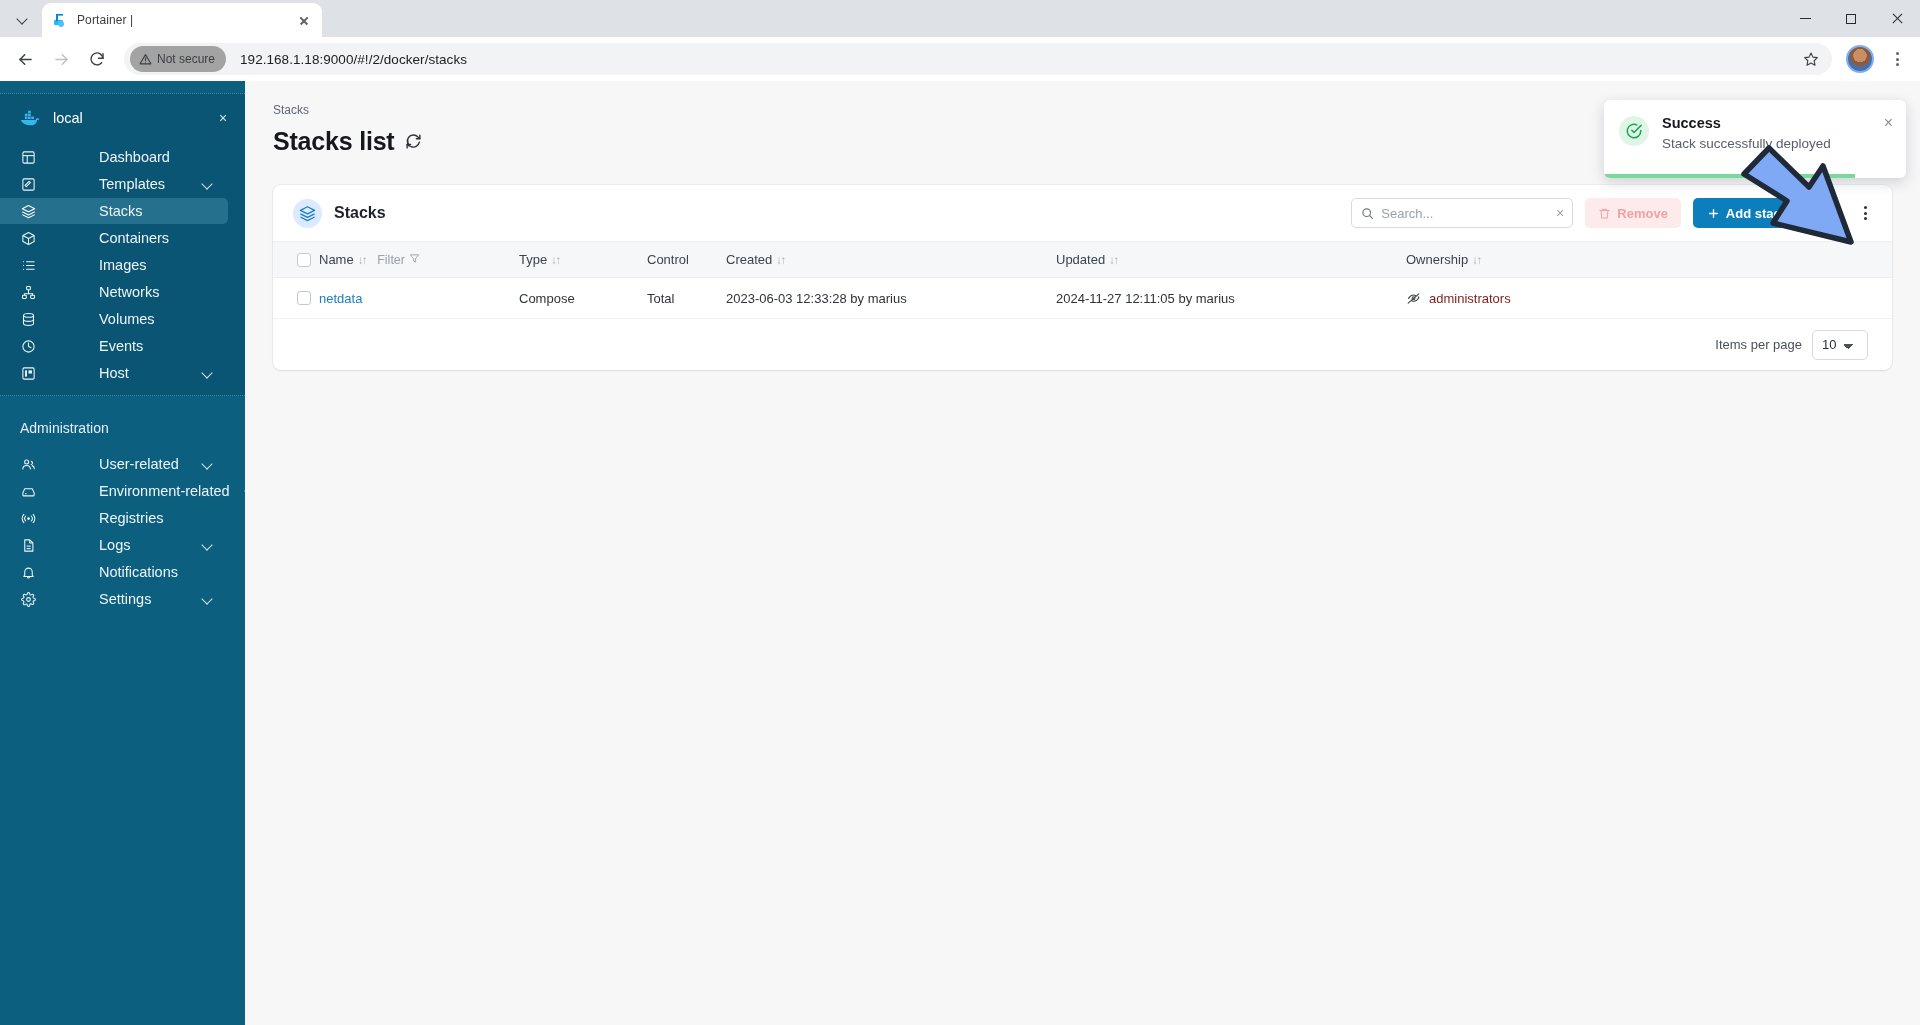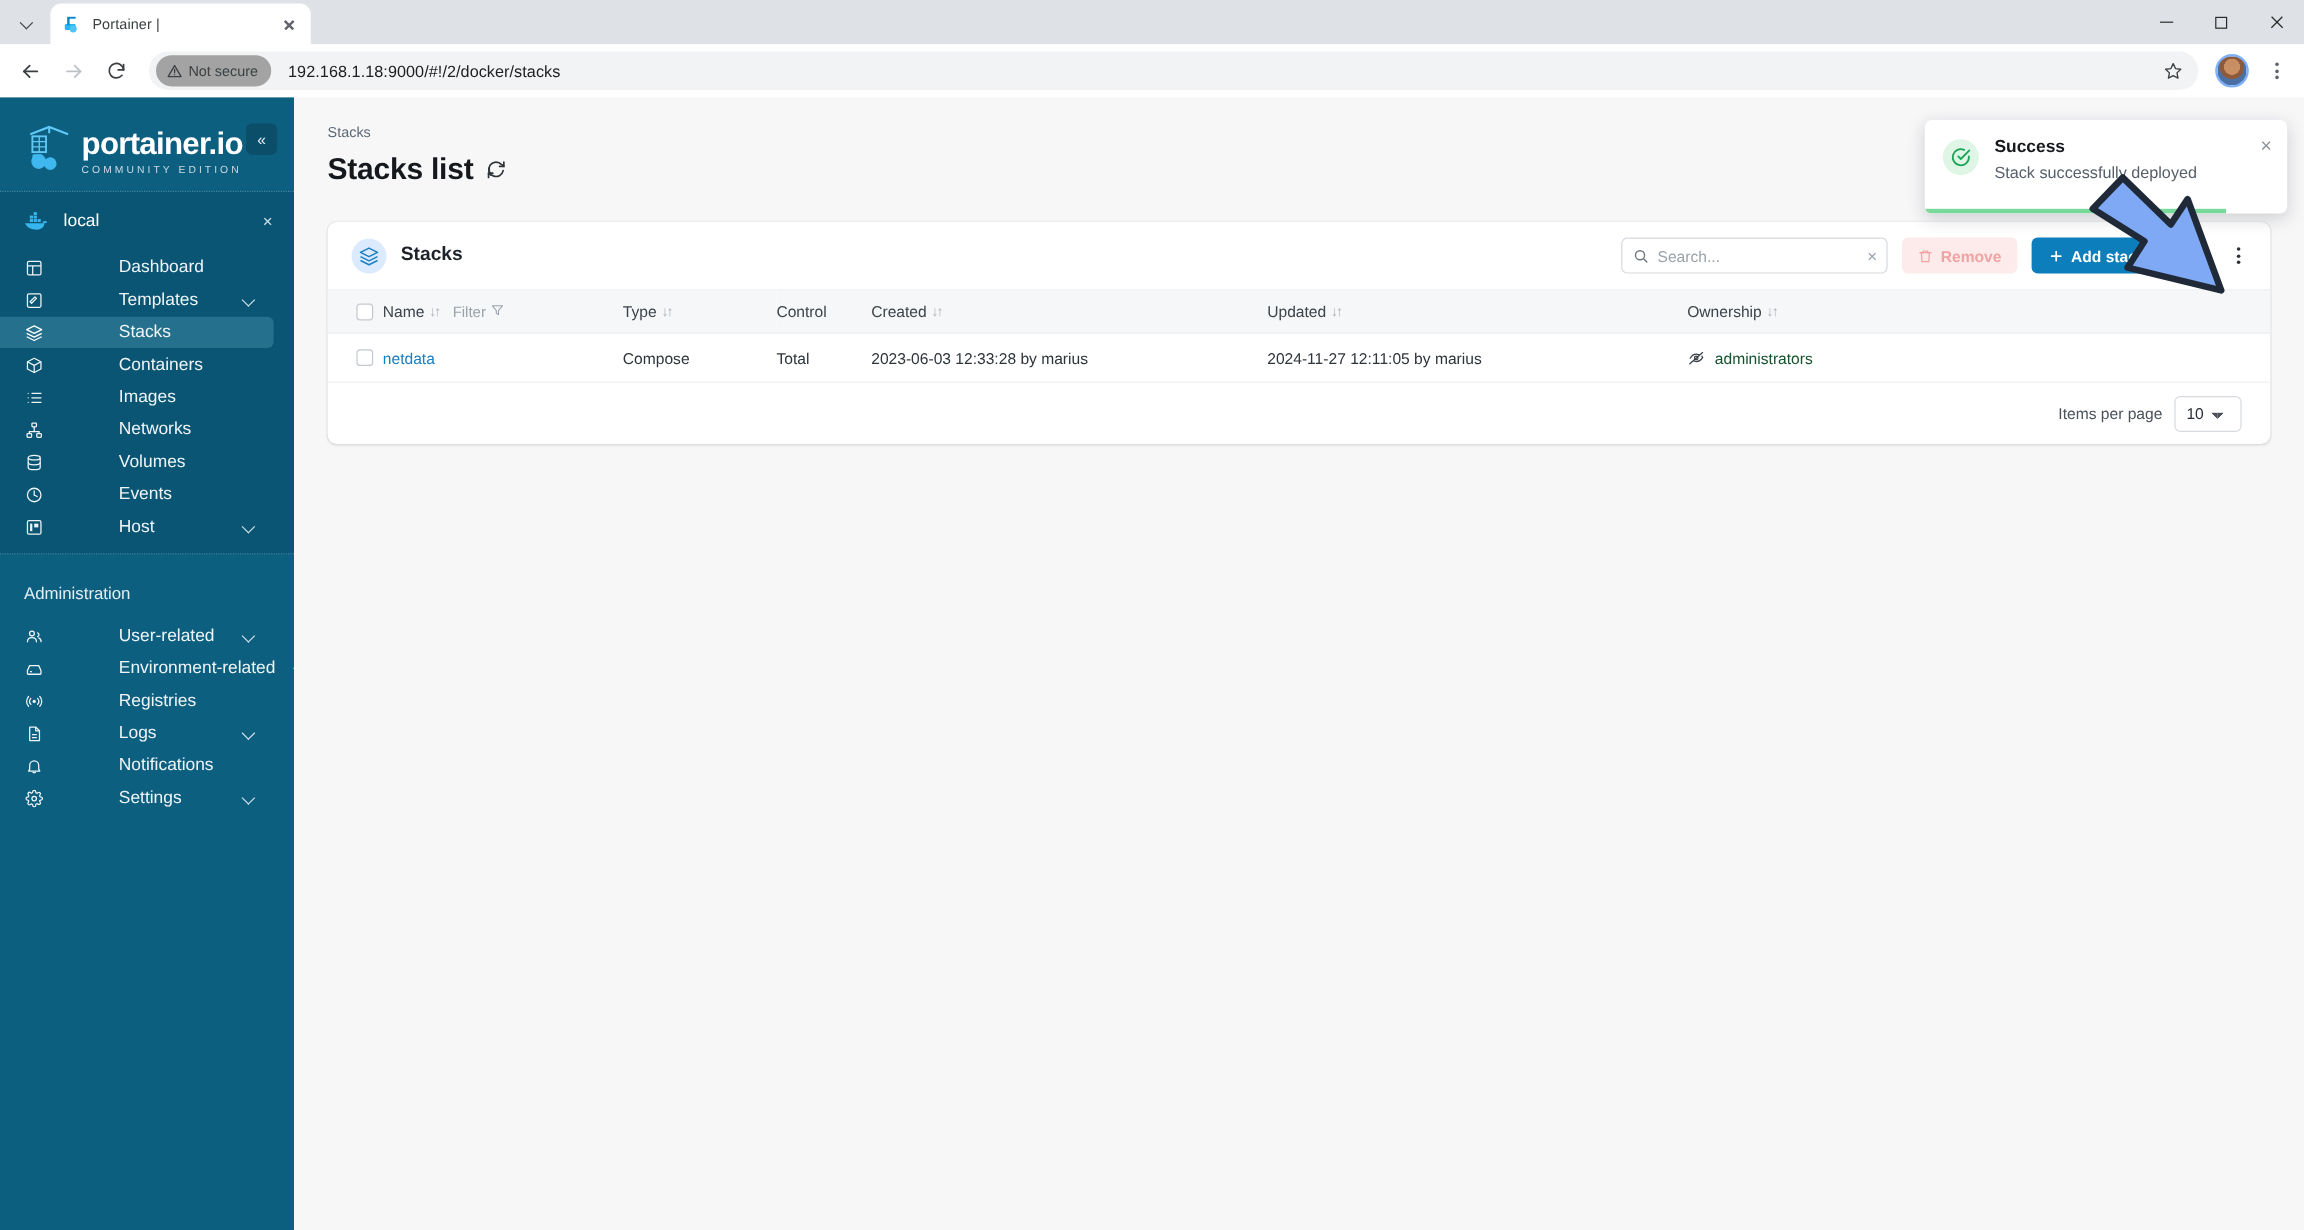--- a/index.html
+++ b/index.html
@@ -21,21 +21,21 @@
     display: flex; align-items: center; justify-content: center;
     border-radius: 6px;
   }
   .chev-down { width: 10px; height: 10px; position: relative; }
   .chev-down::after {
     content: ""; position: absolute; left: 0; top: 1px;
     width: 7px; height: 7px; border-right: 1.6px solid #3c4043; border-bottom: 1.6px solid #3c4043;
     transform: rotate(45deg);
   }
   .tab {
-    height: 34px; width: 217px; background: #fff;
+    height: 34px; width: 280px; background: #fff;
     border-radius: 9px 9px 0 0; display: flex; align-items: center;
     padding: 0 10px; gap: 9px; margin-left: 2px;
   }
   .tab-favicon { width: 16px; height: 16px; flex: 0 0 16px; }
   .tab-title {
     font-size: 12px; color: #3c4043; white-space: nowrap; overflow: hidden;
     flex: 1; letter-spacing: .1px;
   }
   .tab-close {
     width: 17px; height: 17px; flex: 0 0 17px; position: relative; border-radius: 50%;
@@ -216,21 +216,21 @@
   .col-check { width: 46px; padding-left: 24px !important; }
   .col-name { width: 200px; }
   .col-type { width: 128px; }
   .col-control { width: 79px; }
   .col-created { width: 330px; }
   .col-updated { width: 350px; }
   .cbox {
     width: 14px; height: 14px; border: 1px solid #c3c9cf; border-radius: 3px; background: #fff; display:block;
   }
   .link { color: #1a7fc1; text-decoration: none; }
-  .own-cell { display: flex; align-items: center; gap: 8px; color: #14532d; }
+  .own-cell { display: flex; align-items: center; gap: 8px; color: #7f1d1d; }
 
   .table-foot {
     height: 51px; display: flex; align-items: center; justify-content: flex-end;
     padding-right: 24px; gap: 10px;
   }
   .foot-lbl { font-size: 13px; color: #4a5159; }
   .ipp-select {
     width: 56px; height: 30px; border: 1px solid #d6dade; border-radius: 5px;
     background: #fff; font-size: 13px; color: #2a2f35; font-family: inherit;
     padding-left: 9px; outline: none; -webkit-appearance: none; appearance: none;
@@ -327,38 +327,20 @@
     <div class="menu-btn">
       <i></i>
         <i></i>
         <i></i>
     </div>
   </div>
 
   <div class="viewport">
 
     <div class="sidebar">
-      <div class="logo-row">
-        <svg class="logo-mark" viewBox="0 0 48 50">
-          <path d="M6 10 L24 3 L42 10" stroke="#5fc8f5" stroke-width="2" fill="none"></path>
-          <line x1="24" y1="3" x2="24" y2="9" stroke="#5fc8f5" stroke-width="2"></line>
-          <rect x="8" y="12" width="13" height="15" fill="none" stroke="#5fc8f5" stroke-width="1.8"></rect>
-          <line x1="8" y1="17" x2="21" y2="17" stroke="#5fc8f5" stroke-width="1.3"></line>
-          <line x1="8" y1="22" x2="21" y2="22" stroke="#5fc8f5" stroke-width="1.3"></line>
-          <line x1="14.5" y1="12" x2="14.5" y2="27" stroke="#5fc8f5" stroke-width="1.3"></line>
-          <circle cx="14" cy="36" r="7" fill="#3fb8ef"></circle>
-          <circle cx="25" cy="38" r="6" fill="#3fb8ef"></circle>
-          <rect x="8" y="29" width="10" height="7" rx="1.5" fill="#3fb8ef"></rect>
-        </svg>
-        <div class="logo-text-wrap">
-          <div class="logo-word">portainer.io</div>
-          <div class="logo-sub">COMMUNITY EDITION</div>
-        </div>
-        <div class="collapse-btn">«</div>
-      </div>
 
 
       <div class="env-group">
         <div class="env-head">
           <svg width="21" height="17" viewBox="0 0 26 20">
             <rect x="6" y="4" width="3.3" height="3" fill="#36b6ee"></rect>
               <rect x="10" y="4" width="3.3" height="3" fill="#36b6ee"></rect>
             <rect x="6" y="7.6" width="3.3" height="3" fill="#36b6ee"></rect>
               <rect x="10" y="7.6" width="3.3" height="3" fill="#36b6ee"></rect>
             <rect x="14" y="7.6" width="3.3" height="3" fill="#36b6ee"></rect>

